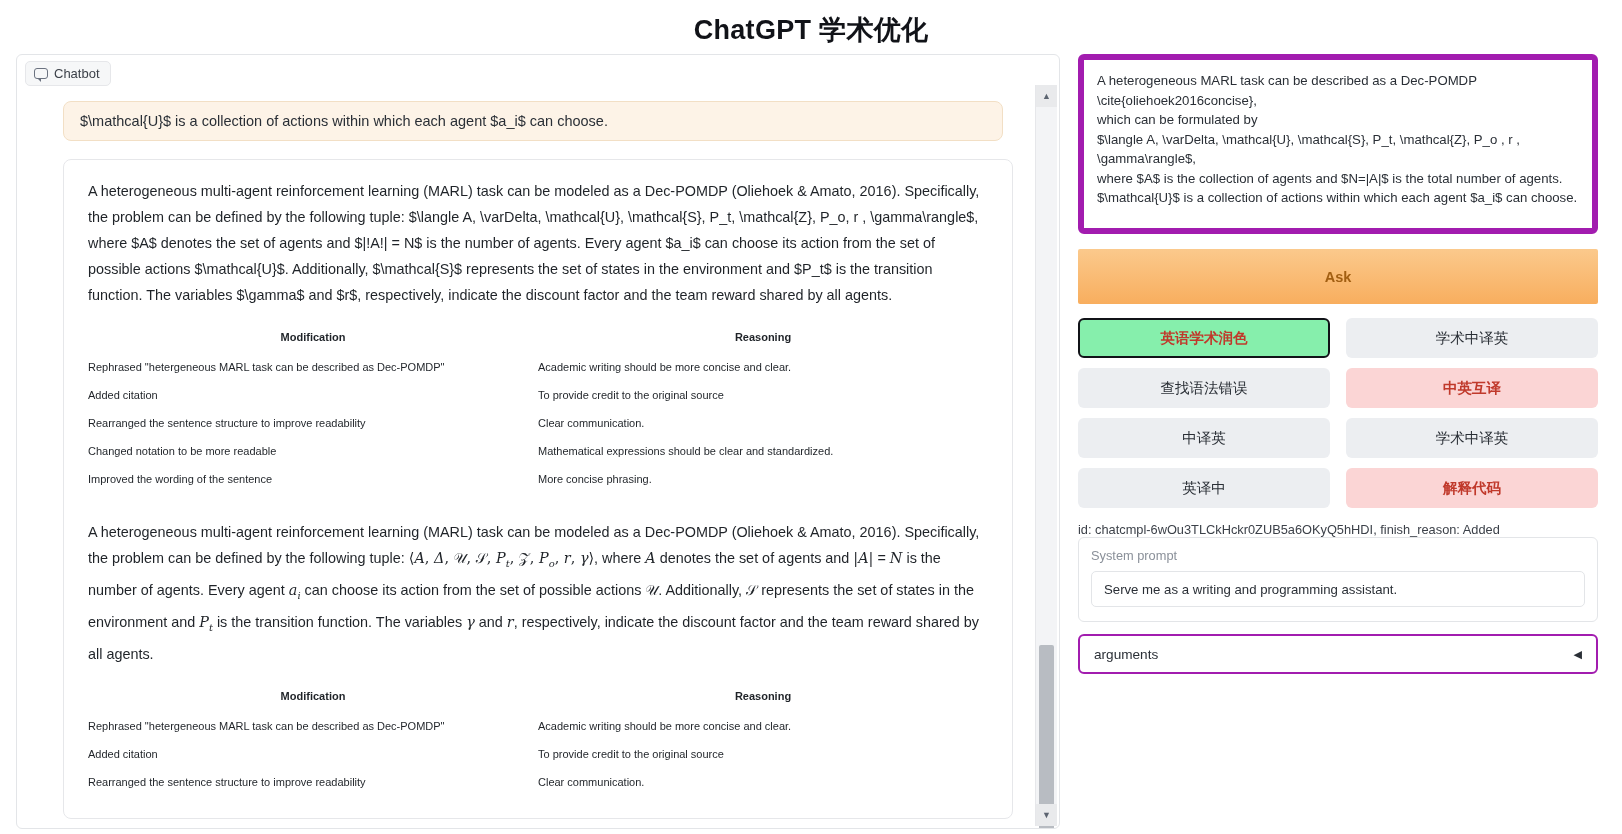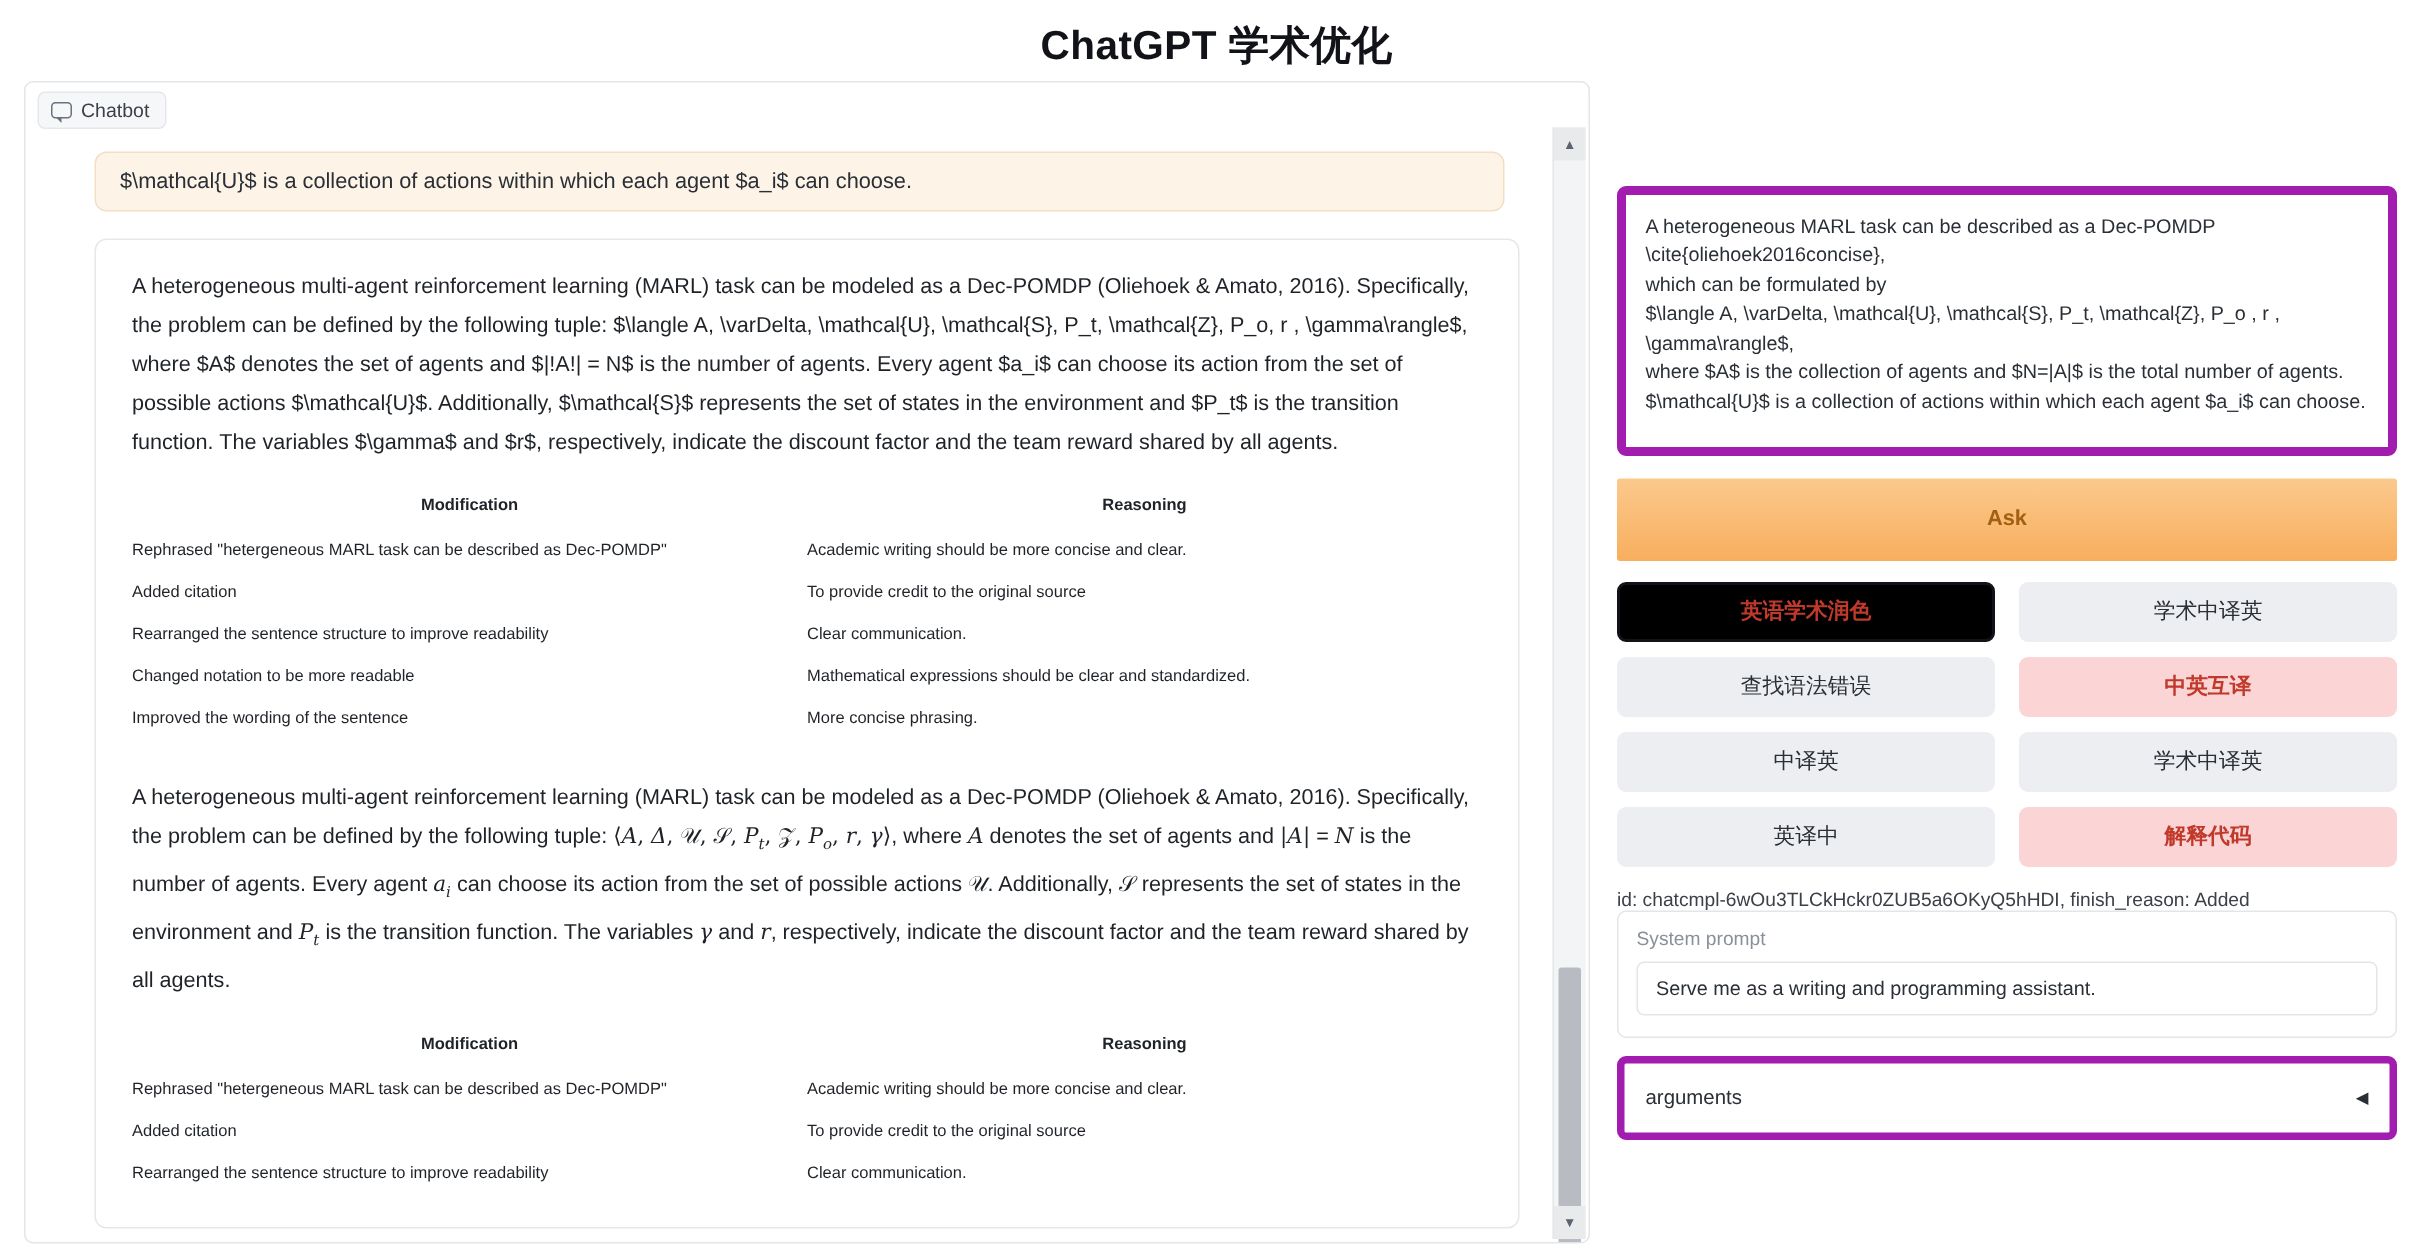--- a/index.html
+++ b/index.html
@@ -23,21 +23,20 @@
     font-size: 27px;
     font-weight: bold;
     color: #111318;
     padding-top: 12px;
     letter-spacing: 0.3px;
   }
   .layout {
     display: flex;
     gap: 18px;
     padding: 6px 16px 0 16px;
-    align-items: center;
   }
   
   .chat-panel {
     position: relative;
     width: 1044px;
     height: 775px;
     border: 1px solid #e3e5e8;
     border-radius: 6px;
     background: #ffffff;
     overflow: hidden;
@@ -203,21 +202,21 @@
     align-items: center;
     justify-content: center;
     cursor: pointer;
   }
   .gbtn.pink {
     background: #fbd5d5;
     color: #c0392b;
     font-weight: bold;
   }
   .gbtn.selected {
-    background: #000000;
+    background: #86efac;
     color: #c0392b;
     font-weight: bold;
     border: 2px solid #111318;
   }
   .meta-line {
     margin-top: 14px;
     font-size: 12.8px;
     color: #3c4149;
   }
   .sys-card {
@@ -237,23 +236,23 @@
     height: 36px;
     display: flex;
     align-items: center;
     padding: 0 12px;
     font-size: 13.2px;
     color: #2a2f36;
     background: #fff;
   }
   .args-card {
     margin-top: 12px;
-    border: 5px solid #a21caf;
-    border-radius: 6px;
-    height: 56px;
+    border: 2px solid #a21caf;
+    border-radius: 6px;
+    height: 40px;
     display: flex;
     align-items: center;
     justify-content: space-between;
     padding: 0 14px;
     font-size: 13.6px;
     color: #2a2f36;
     cursor: pointer;
   }
   .args-card .tri {
     color: #2a2f36;

